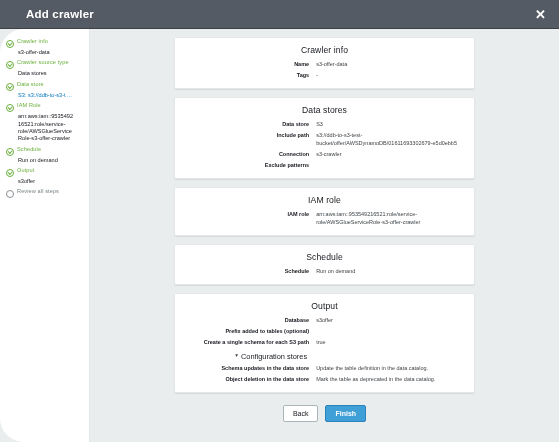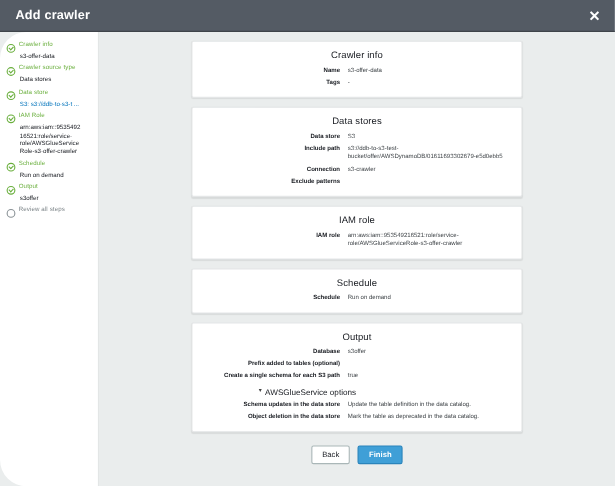--- a/index.html
+++ b/index.html
@@ -9,21 +9,21 @@
     background: #eaeded;
     overflow: hidden;
   }
   .app { width: 559px; height: 442px; display: flex; flex-direction: column; background: #eaeded; }
 
   
   .titlebar {
     height: 29px; min-height: 29px;
     background: #545b64;
     display: flex; align-items: center; justify-content: space-between;
-    padding: 0 10px 0 14px;
+    padding: 0 10px 0 26px;
     border-bottom: 1px solid #3c4146;
   }
   .titlebar-title {
     color: #ffffff; font-size: 11.5px; font-weight: bold;
     letter-spacing: .2px;
   }
   .close-icon {
     color: #ffffff; font-size: 13px; font-weight: bold;
     line-height: 1; cursor: pointer; padding: 2px 3px;
   }
@@ -276,21 +276,21 @@
             <div class="row-value"></div>
           </div>
           <div class="row">
             <div class="row-label">Create a single schema for each S3 path</div>
             <div class="row-value">true</div>
           </div>
         </div>
 
         <div class="config-toggle">
           <span class="caret">▾</span>
-          <span>AWSGlueService options</span>
+          <span>Configuration stores</span>
         </div>
 
         <div class="rows">
           <div class="row">
             <div class="row-label">Schema updates in the data store</div>
             <div class="row-value">Update the table definition in the data catalog.</div>
           </div>
           <div class="row">
             <div class="row-label">Object deletion in the data store</div>
             <div class="row-value">Mark the table as deprecated in the data catalog.</div>

